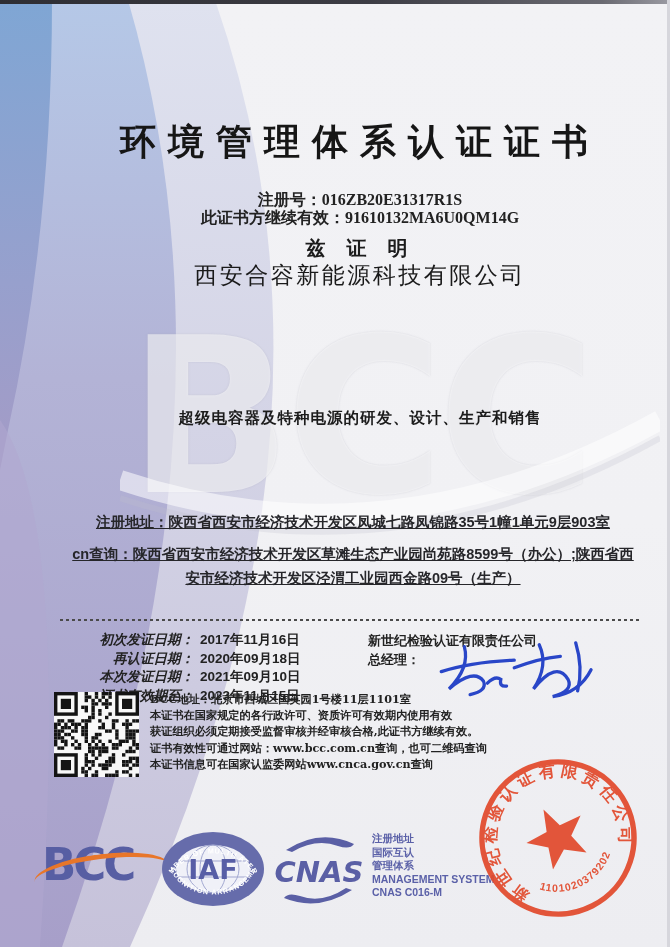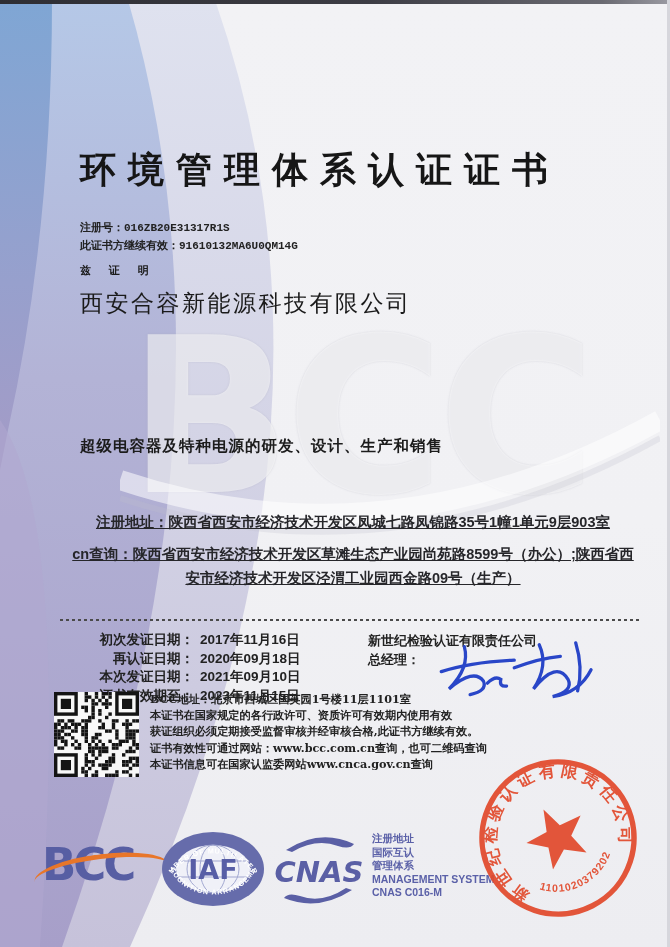--- a/index.html
+++ b/index.html
@@ -12,41 +12,41 @@
   
   .bands{position:absolute;left:0;top:0;width:360px;height:947px;}
   
   .watermark{position:absolute;left:128px;top:318px;width:520px;height:220px;
     font-family:"DejaVu Sans",sans-serif;font-weight:900;font-size:215px;line-height:200px;
     letter-spacing:-6px;color:rgba(255,255,255,0.55);
     text-shadow:0 0 2px rgba(160,160,175,0.35);user-select:none;}
   .wm-arc{position:absolute;left:120px;top:360px;width:540px;height:210px;}
   .content{position:absolute;left:0;top:0;width:670px;height:947px;}
   .abs{position:absolute;}
-  .ctr{left:80px;right:30px;text-align:left;margin-top:28px;}
+  .ctr{left:80px;right:30px;text-align:center;}
   .title{top:118px;font-family:"DejaVu Serif",serif;font-size:36px;font-weight:600;
     letter-spacing:12px;color:#161616;}
-  .regline{font-family:Liberation Mono, monospace;font-size:11px;font-weight:700;color:#222;
+  .regline{font-family:Liberation Serif, serif;font-size:16px;font-weight:700;color:#222;
     line-height:18px;}
-  .certify{top:235px;font-family:"DejaVu Serif",serif;font-size:11px;font-weight:700;
+  .certify{top:235px;font-family:"DejaVu Serif",serif;font-size:20px;font-weight:700;
     letter-spacing:7px;}
   .company{top:260px;font-family:Liberation Mono, monospace;font-size:23px;font-weight:500;
     letter-spacing:2.5px;color:#1a1a1a;}
   .sysline{top:330px;font-family:"DejaVu Serif",serif;font-size:13.5px;font-weight:700;
     line-height:20px;}
   .scope{top:408px;font-family:"DejaVu Serif",serif;font-size:15.5px;font-weight:600;
     letter-spacing:1px;}
   .addr{top:502px;left:62px;right:26px;text-align:center;font-size:14.5px;font-weight:700;
     line-height:24px;color:#26262a;}
   .addr p{margin:8px;text-decoration:underline;}
   .dotline{top:619px;left:60px;right:28px;height:2px;
     background-image:repeating-linear-gradient(90deg,#4a4a4a 0 3px,transparent 3px 6px);}
   .dates{top:631px;left:72px;width:300px;font-size:13.5px;font-weight:700;color:#222;}
   .drow{display:flex;line-height:18.5px;}
-  .dlabel{width:122px;text-align:right;}
+  .dlabel{width:122px;text-align:right;font-style:italic;}
   .dval{padding-left:6px;}
   .issuer{top:631px;left:368px;width:260px;font-size:13px;font-weight:700;color:#222;
     line-height:19px;}
   .sig{position:absolute;left:60px;top:8px;width:185px;height:72px;}
   .qr{top:692px;left:54px;width:85px;height:85px;}
   .footnotes{top:691px;left:150px;width:330px;font-family:"DejaVu Serif",serif;
     font-size:11.2px;font-weight:700;line-height:16.2px;color:#222;}
   .footnotes div{white-space:nowrap;}
   
   .bcc-logo{top:840px;left:42px;width:118px;height:56px;}

